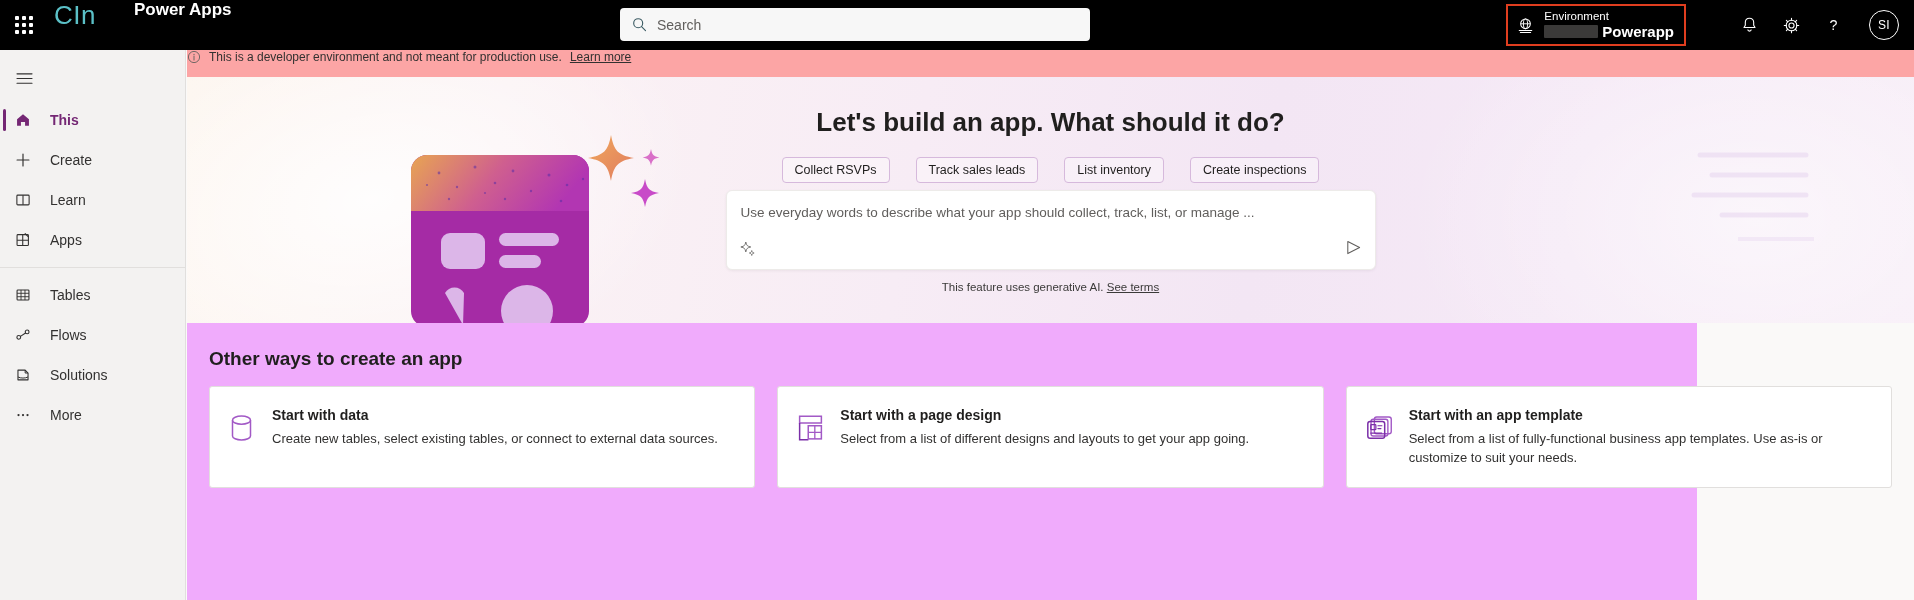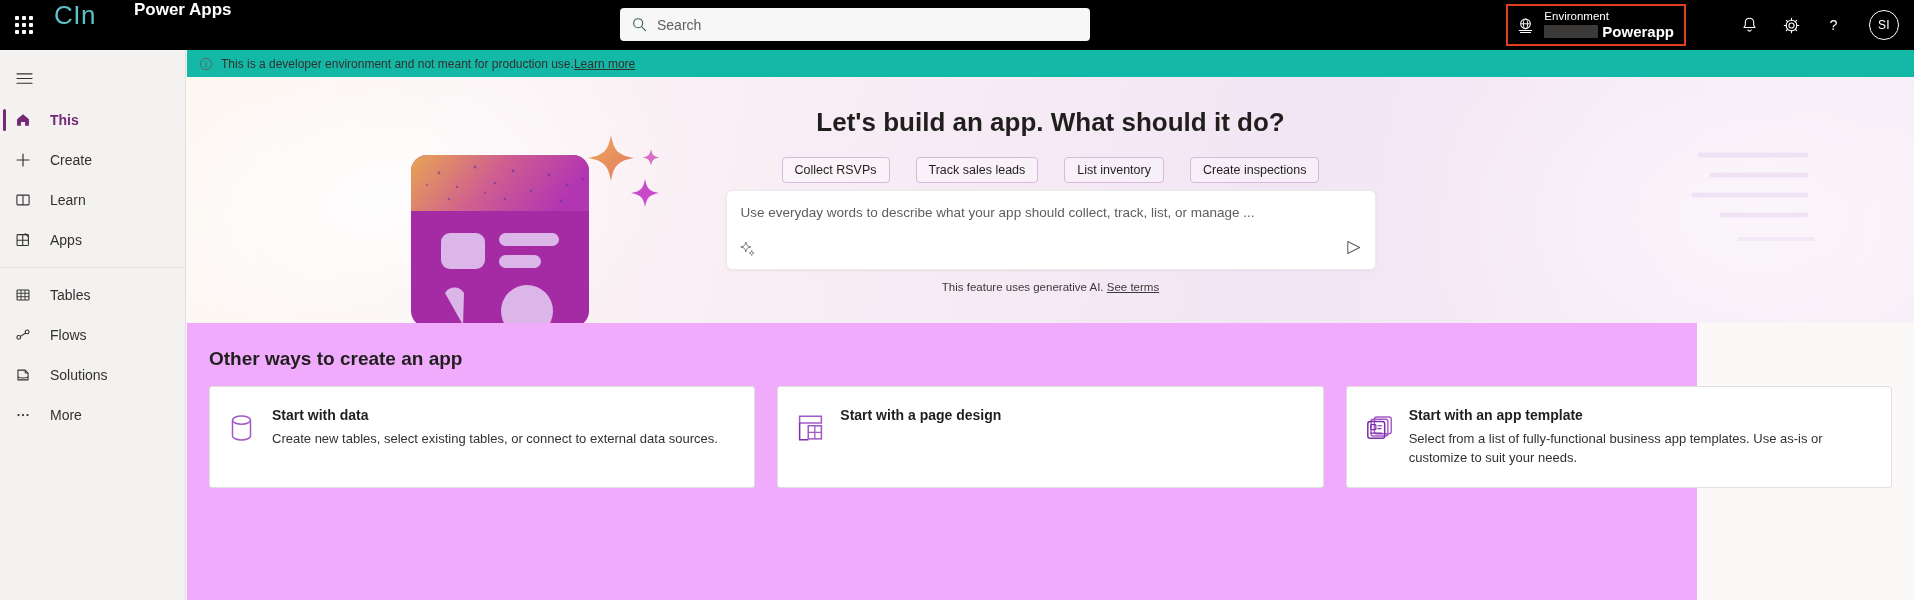--- a/index.html
+++ b/index.html
@@ -117,27 +117,27 @@
     content: ""; position: absolute; left: 3px; top: 9px;
     width: 3px; height: 22px; background: #742774; border-radius: 2px;
   }
   .nav-sep { height: 1px; background: #e1dfdd; margin: 7px 0 7px 0; }
   #sidebar-bottom { margin-top: 20px; }
 
   
   #notice {
     position: absolute; left: 187px; top: 50px;
     width: 1727px; height: 27px;
-    background: #14b8a6;
-    display: flex; align-items: center; padding-left: 12px;
+    background: #fca5a5;
+    display: flex; 
     font-size: 12px; color: #323130;
   }
   #notice .ico { margin-right: 8px; display:block; }
   #notice-link {
-    color: #323130; text-decoration: underline; cursor: pointer;
+    color: #323130; text-decoration: underline; margin-left: 8px; cursor: pointer;
   }
 
   
   #hero {
     position: absolute; left: 187px; top: 77px;
     width: 1727px; height: 246px;
     overflow: hidden;
     background: linear-gradient(100deg,#fdf6ef 0%,#fbf2f4 18%,#f7ecf5 42%,#f3e6f4 62%,#f5e9f6 80%,#f7edf7 100%);
   }
   #hero-swirl-a {
@@ -502,20 +502,21 @@
       <span class="card-ico">
         <svg width="29" height="30" viewBox="0 0 30 32">
           <path d="M3.4 3.4 h23.2 v7.2 h-23.2 z" fill="none" stroke="#a259c6" stroke-width="1.6"></path>
           <path d="M3.4 10.6 V28.6 h9.4" fill="none" stroke="#7b2fa8" stroke-width="1.6"></path>
           <rect x="12.6" y="13.6" width="14" height="14" fill="none" stroke="#a259c6" stroke-width="1.6"></rect>
           <path d="M19.6 13.6 V27.6 M12.6 20.6 H26.6" stroke="#a259c6" stroke-width="1.4"></path>
         </svg>
       </span>
       <div class="card-body">
         <div class="card-title">Start with a page design</div>
+        <div class="card-desc">Select from a list of different designs and layouts to get your app going.</div>
       </div>
     </div>
 
     <div class="card">
       <span class="card-ico">
         <svg width="30" height="30" viewBox="0 0 32 32">
           <rect x="10" y="4.2" width="18" height="18" rx="2.4" fill="none" stroke="#a259c6" stroke-width="1.5"></rect>
           <rect x="6.4" y="6.6" width="18" height="18" rx="2.4" fill="none" stroke="#a259c6" stroke-width="1.5"></rect>
           <rect x="3" y="9" width="18" height="18" rx="2.4" fill="none" stroke="#7b2fa8" stroke-width="1.6"></rect>
           <rect x="6.2" y="12.4" width="5.4" height="5.4" rx=".8" fill="none" stroke="#7b2fa8" stroke-width="1.3"></rect>

